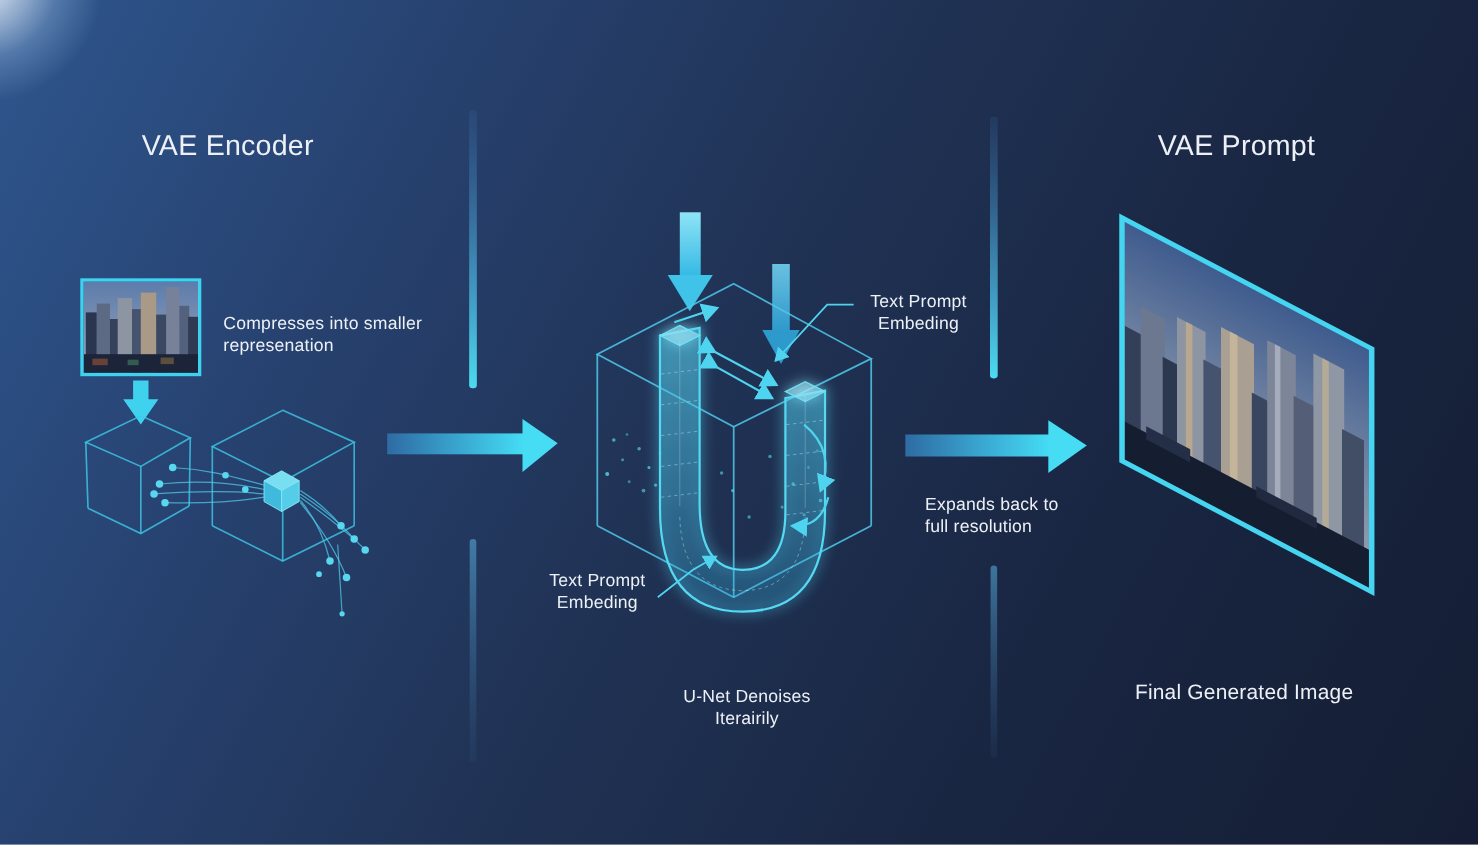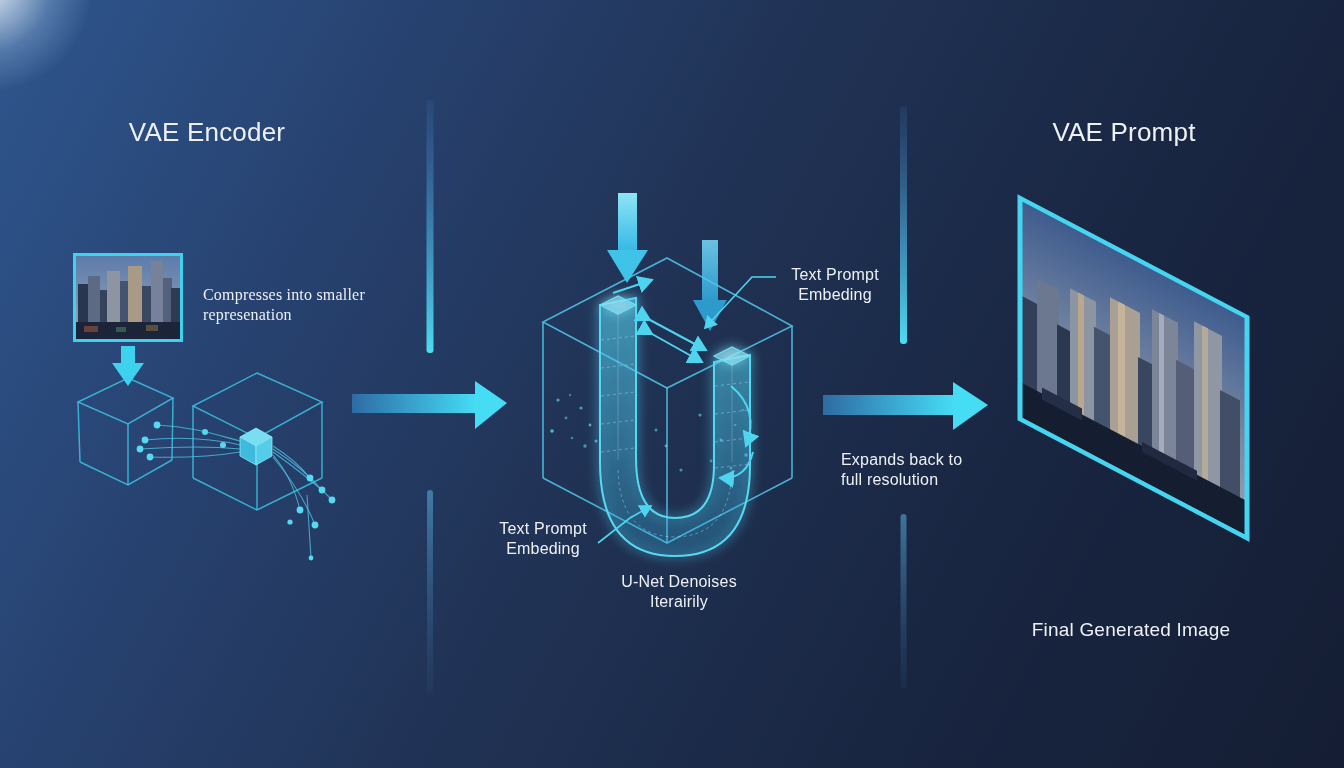--- a/index.html
+++ b/index.html
@@ -270,29 +270,29 @@
       </g>
       <rect x="-2" y="-2" width="227" height="221" fill="none" stroke="#45d5f0" stroke-width="5"></rect>
     </g>
   </svg>
 
   <div class="lbl title center" style="left:57px;top:114px;width:300px;">VAE Encoder</div>
 
 
   <div class="lbl title center" style="left:974px;top:114px;width:300px;">VAE Prompt</div>
 
-  <div class="lbl cap" style="left:203px;top:285px;font-family:Liberation Serif, serif;">Compresses into smaller
+  <div class="lbl cap" style="left:203px;top:285px;">Compresses into smaller
 represenation</div>
 
   <div class="lbl cap center" style="left:765px;top:265px;width:140px;">Text Prompt
 Embeding</div>
 
   <div class="lbl cap center" style="left:473px;top:519px;width:140px;">Text Prompt
 Embeding</div>
 
-  <div class="lbl cap center" style="left:579px;top:572px;width:200px;">U-Net Denoises
+  <div class="lbl cap center" style="left:579px;top:624px;width:200px;">U-Net Denoises
 Iterairily</div>
 
   <div class="lbl cap center" style="left:1006px;top:618px;width:250px;font-size:19px;">Final Generated Image</div>
 
   <div class="lbl cap" style="left:841px;top:450px;">Expands back to
 full resolution</div>
 </div>
 
 </body></html>

